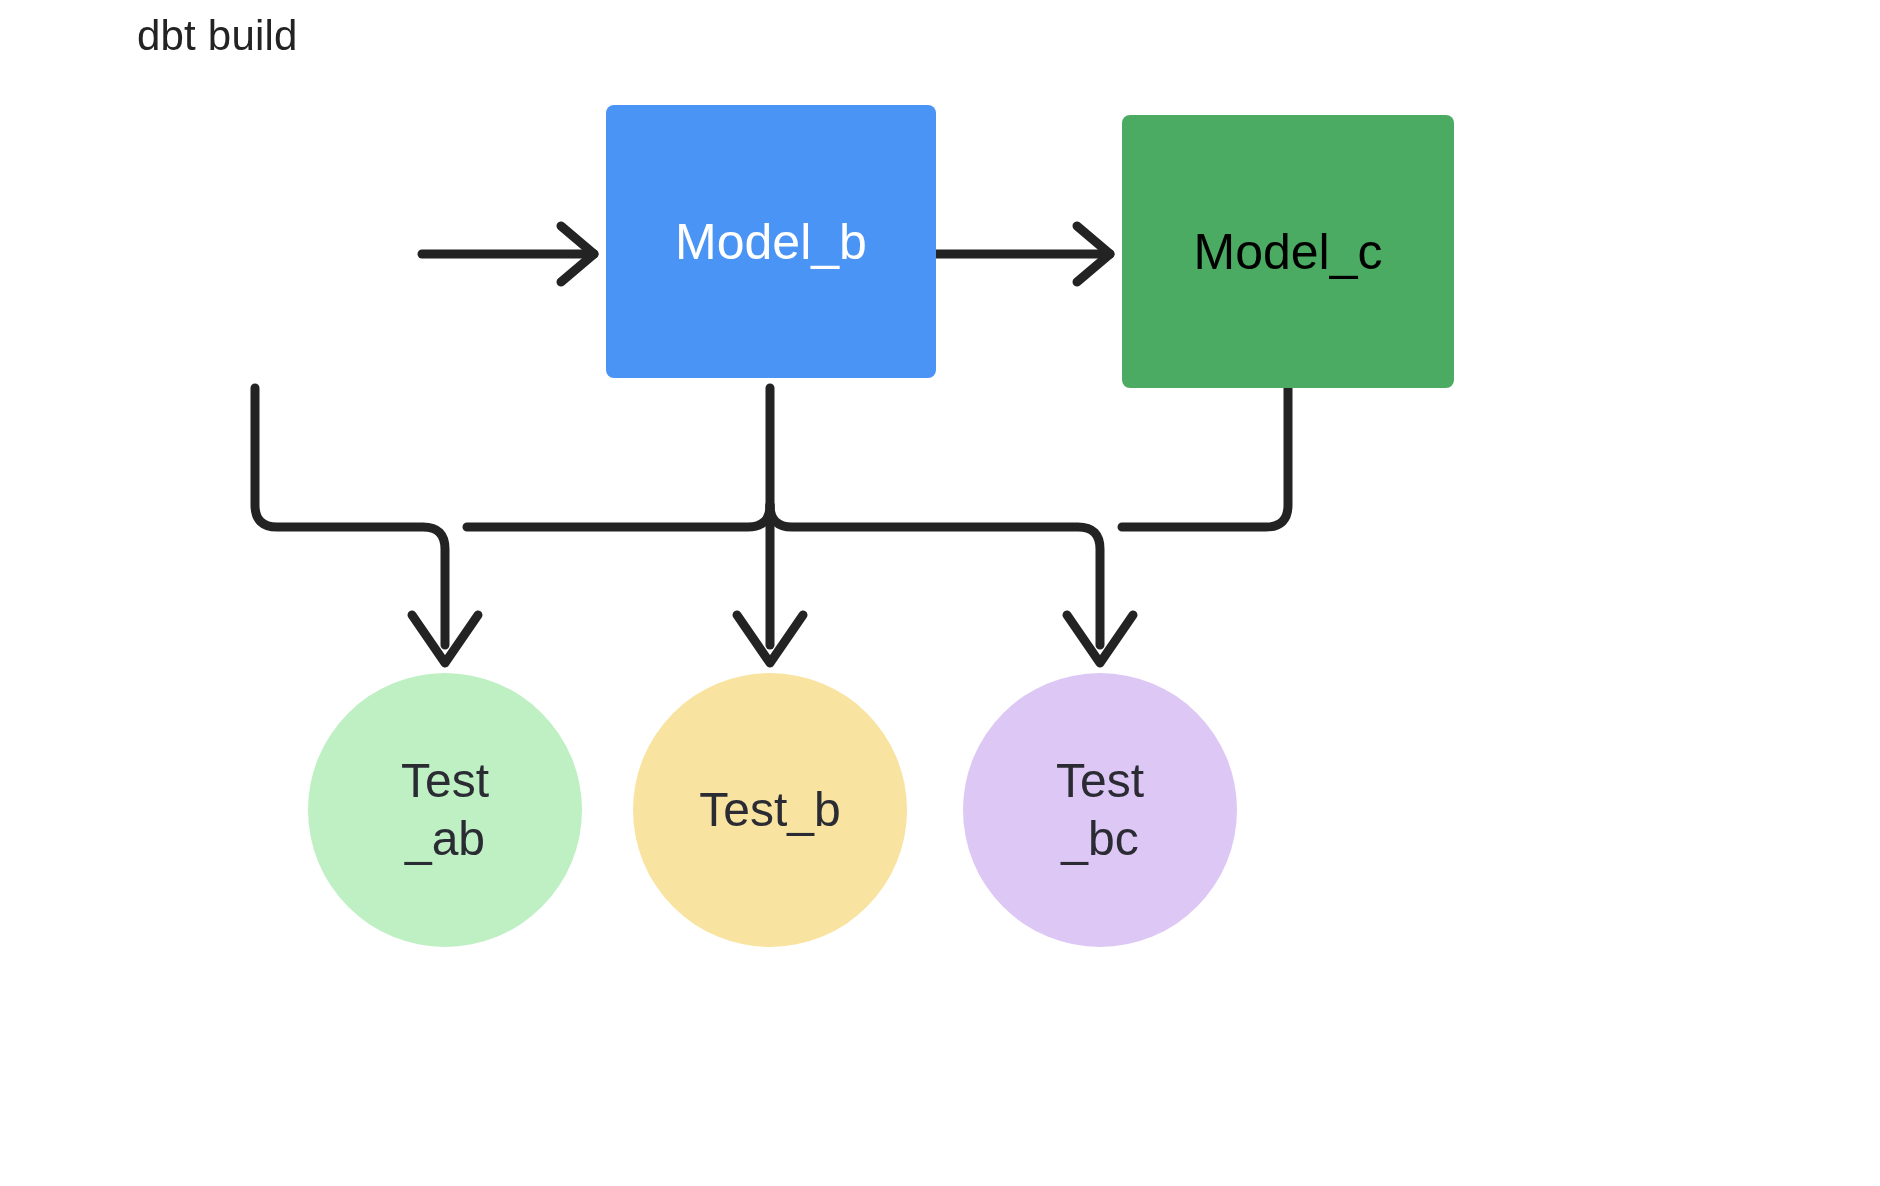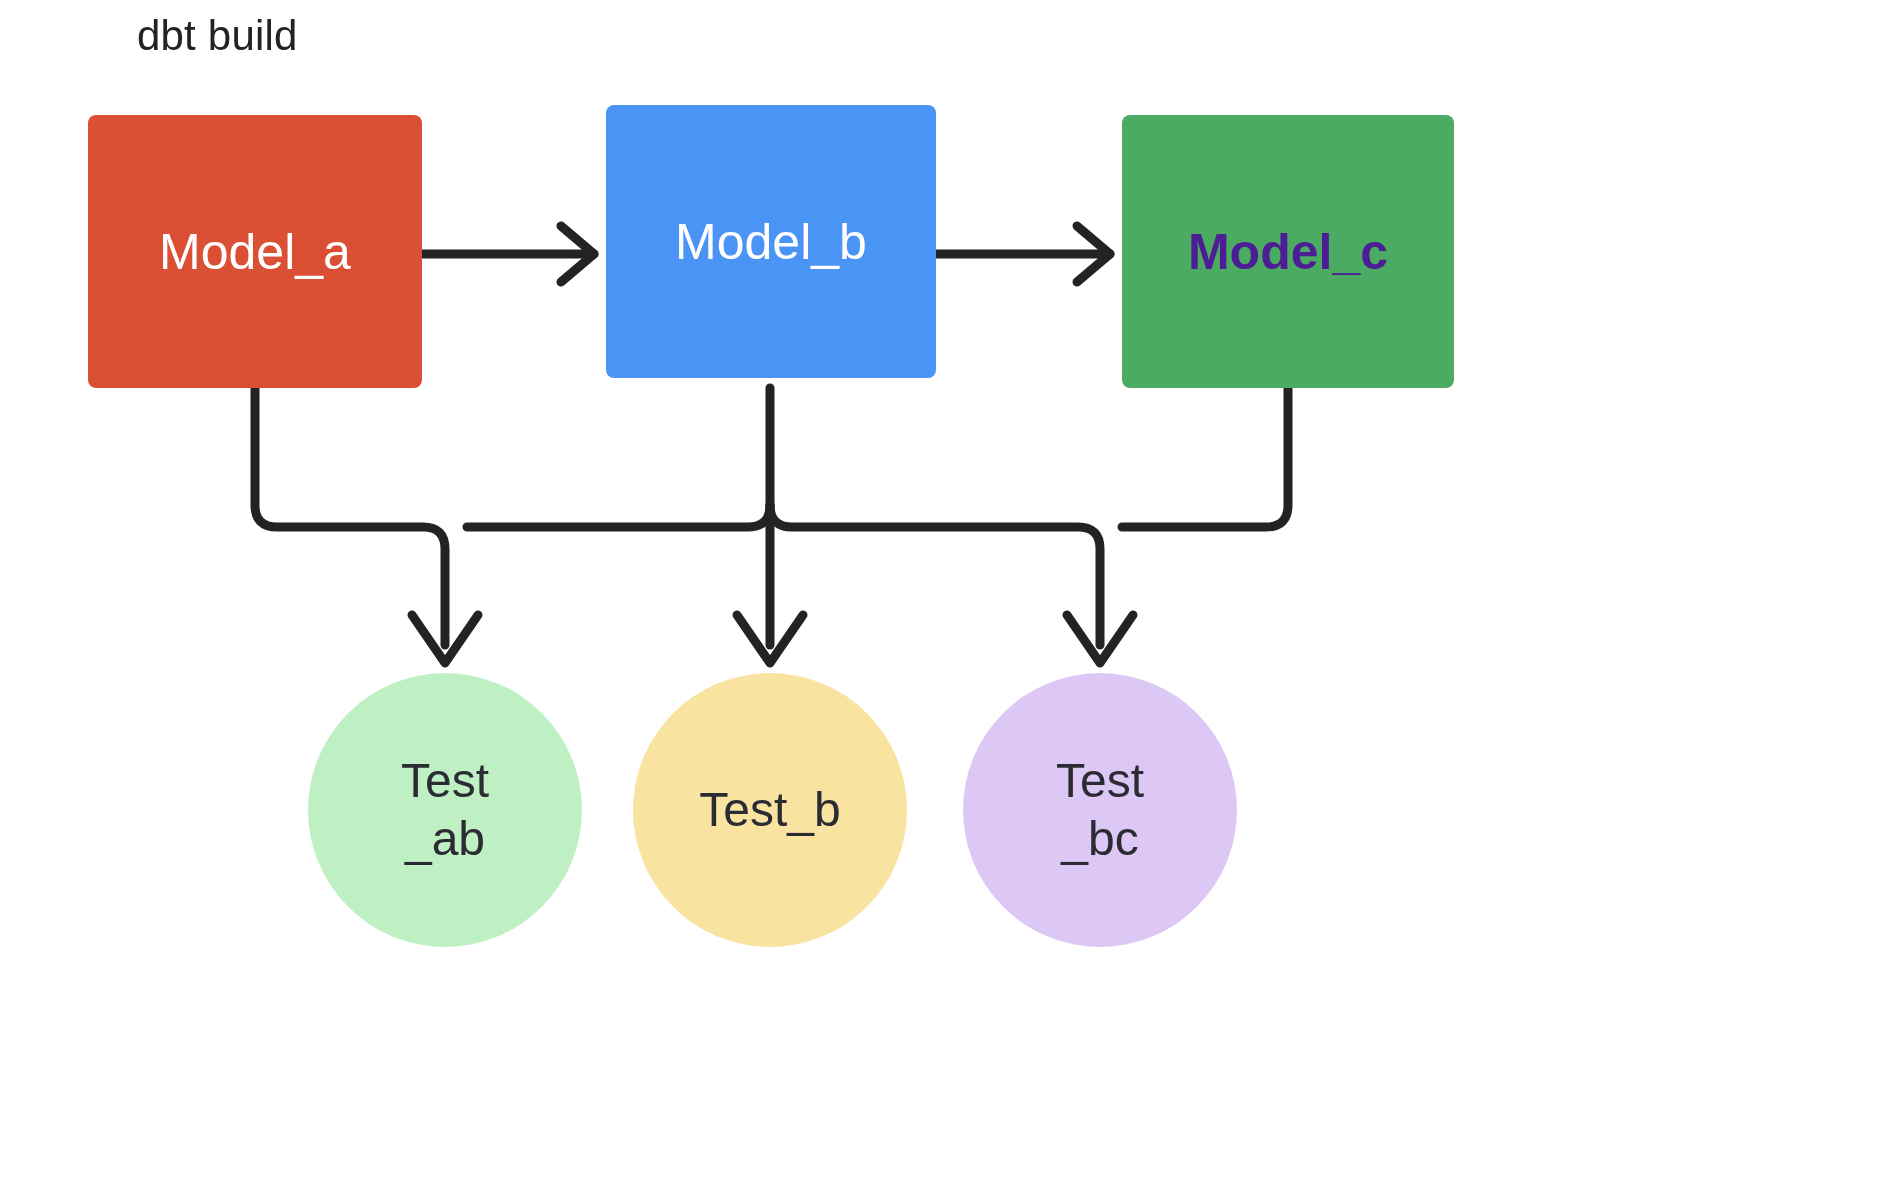--- a/index.html
+++ b/index.html
@@ -113,30 +113,27 @@
         <path d="M 1067 615 L 1100 663 L 1133 615" fill="none"></path>
       </g>
 
       <g>
         <path d="M 1288 388 L 1288 505 Q 1288 527 1266 527 L 1122 527"></path>
       </g>
 
     </g>
   </svg>
 
-  <div class="model-node" style="left: 88px; top: 115px; width: 334px; height: 273px; background: rgb(219, 80, 52);">
-    <span class="model-label" style="color: rgb(255, 255, 255);">Model_a</span>
-  </div>
 
   <div class="model-node" style="left: 606px; top: 105px; width: 330px; height: 273px; background: rgb(74, 148, 245);">
     <span class="model-label" style="color: rgb(255, 255, 255);">Model_b</span>
   </div>
 
   <div class="model-node" style="left: 1122px; top: 115px; width: 332px; height: 273px; background: rgb(76, 171, 98);">
-    <span class="model-label" style="color: #4c1d95; font-weight: bold;">Model_c</span>
+    <span class="model-label" style="color: #000000;">Model_c</span>
   </div>
 
   <div class="test-node" style="left: 308px; top: 673px; width: 274px; height: 274px; background: rgb(191, 240, 196);">
     <span class="test-label" style="color: rgb(43, 43, 51);">Test
 _ab</span>
   </div>
 
   <div class="test-node" style="left: 633px; top: 673px; width: 274px; height: 274px; background: rgb(248, 227, 160);">
     <span class="test-label" style="color: rgb(43, 43, 51);">Test_b</span>
   </div>

